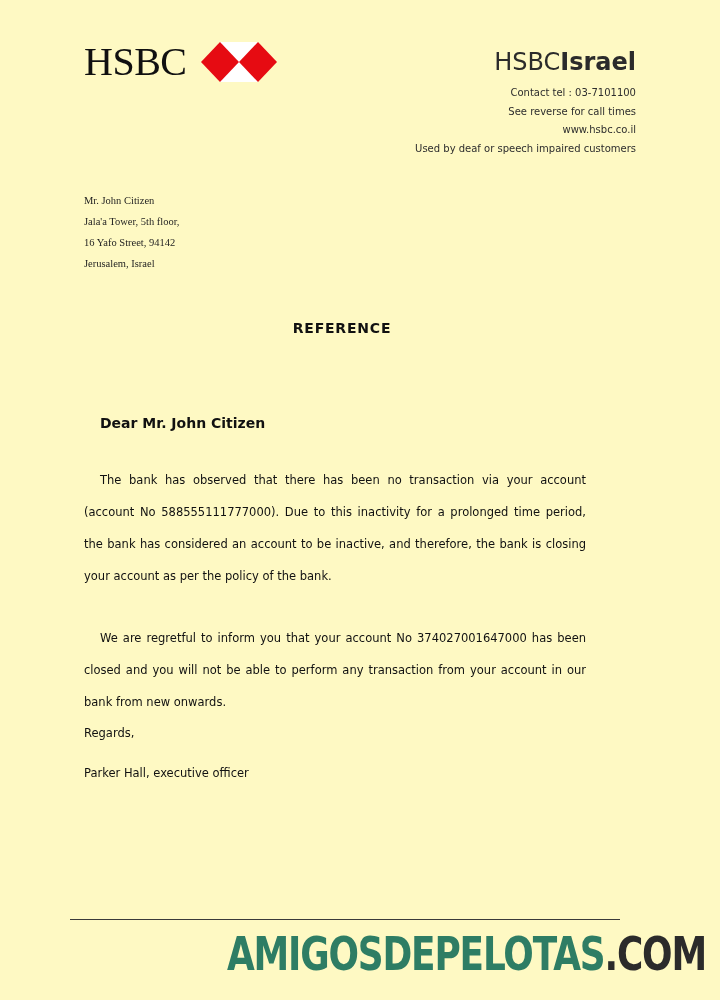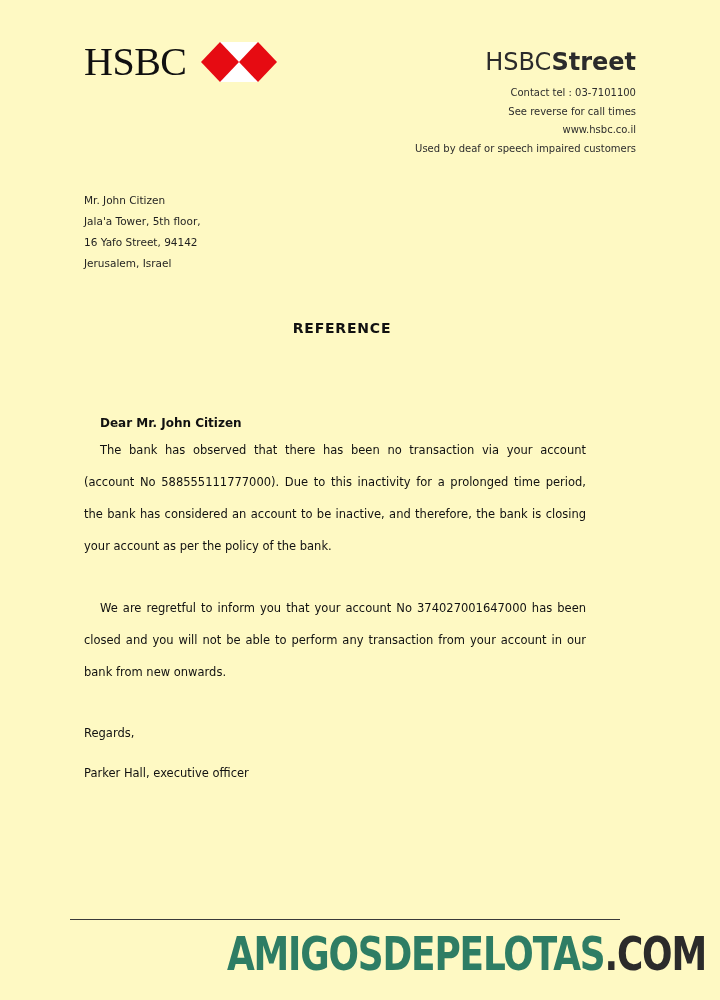--- a/index.html
+++ b/index.html
@@ -83,20 +83,21 @@
     line-height: 18.5px;
     color: #2d2d2d;
     white-space: nowrap;
   }
 
   
   .address-block {
     position: absolute;
     left: 84px;
     top: 190px;
+    font-family: Liberation Serif, serif;
   }
   .address-line {
     font-size: 10.5px;
     line-height: 21px;
     color: #1f1f1f;
   }
 
   
   .doc-title {
     position: absolute;
@@ -112,25 +113,26 @@
 
   
   .body-block {
     position: absolute;
     left: 84px;
     top: 412px;
     width: 502px;
   }
 
   .salutation {
-    font-size: 12px;
+    font-size: 14px;
     font-weight: 700;
     line-height: 22px;
     color: #111111;
     padding-left: 16px;
+    margin-bottom: 30px;
   }
 
   .para {
     font-size: 11.5px;
     line-height: 32px;
     color: #111111;
     text-align: justify;
     text-justify: inter-word;
     text-indent: 16px;
     margin: 0 0 30px 0;
@@ -192,21 +194,21 @@
         <svg width="76" height="40" viewBox="0 0 76 40" xmlns="http://www.w3.org/2000/svg">
           <polygon points="19,0 57,0 76,20 57,40 19,40 0,20" fill="#e60b12"></polygon>
           <polygon points="19,0 57,0 38,20" fill="#ffffff"></polygon>
           <polygon points="19,40 57,40 38,20" fill="#ffffff"></polygon>
         </svg>
       </span>
     </div>
 
     <div class="brand-block">
       <div class="brand-text">
-        <span class="brand-light">HSBC</span><span class="brand-bold">Street</span>
+        <span class="brand-light">HSBC</span><span class="brand-bold">Israel</span>
       </div>
     </div>
 
     <div class="contact-block">
       <div class="contact-line">Contact tel : 03-7101100</div>
       <div class="contact-line">See reverse for call times</div>
       <div class="contact-line">www.hsbc.co.il</div>
       <div class="contact-line">Used by deaf or speech impaired customers</div>
     </div>
 

